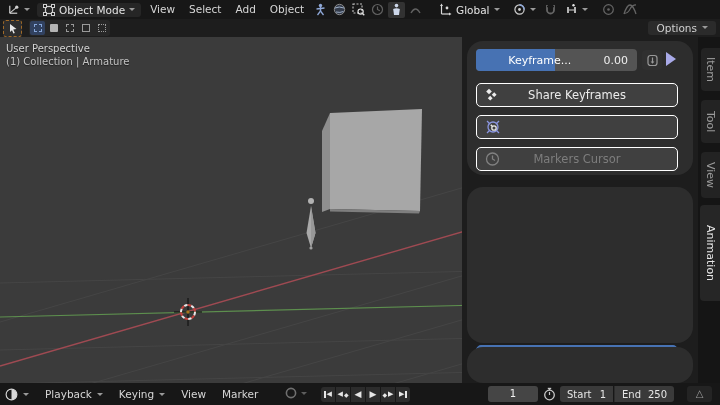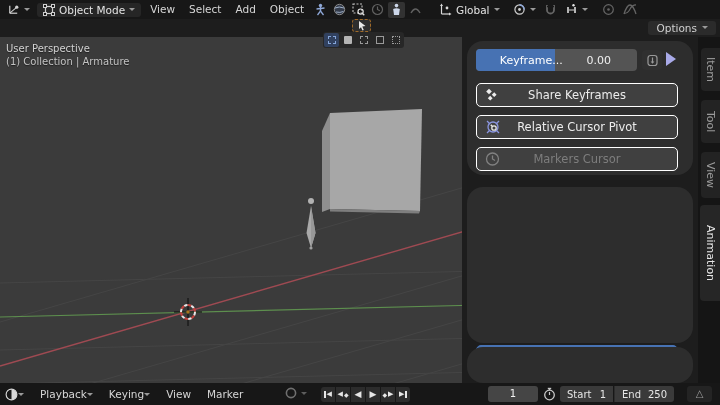--- a/index.html
+++ b/index.html
@@ -1,20 +1,20 @@
 <!DOCTYPE html>
 <html><head>
 <meta charset="utf-8">
 <style>
   html,body{margin:0;padding:0;background:#000;}
   .screen{position:relative;width:720px;height:405px;overflow:hidden;background:#3b3b3b;
           font-family:"DejaVu Sans",sans-serif;color:#d8d8d8;font-size:11px;-webkit-font-smoothing:antialiased;}
   
   .topbar{position:absolute;top:0;left:0;right:0;height:19px;background:#171717;display:flex;align-items:center;padding:0 2px;z-index:40;}
-  .toolbar2{position:absolute;top:19px;left:0;right:0;height:18px;background:#1d1d1d;z-index:40;display:flex;align-items:center;flex-direction:column;}
+  .toolbar2{position:absolute;top:19px;left:0;right:0;height:18px;background:#1d1d1d;z-index:40;display:flex;align-items:center;}
   .menu{padding:0 7px;color:#d6d6d6;font-size:10.5px;line-height:19px;white-space:nowrap;}
   .hdr-btn{display:flex;align-items:center;gap:4px;background:#262626;border-radius:3px;padding:1px 6px;margin:0 2px;font-size:10.5px;color:#e2e2e2;white-space:nowrap;}
   .icon-btn{width:17px;height:16px;display:flex;align-items:center;justify-content:center;border-radius:2px;margin:0 1px;flex:none;}
   .icon-btn.pressed{background:#323232;}
   .chev{width:0;height:0;border-left:3px solid transparent;border-right:3px solid transparent;border-top:3.5px solid #9a9a9a;display:inline-block;flex:none;}
   .chev.dim{border-top-color:#5d5d5d;}
   .dim svg{opacity:.45;}
   .gap6{width:6px;flex:none;}
   
   .tool-btn{width:17px;height:15px;margin-left:3px;border:1px dashed #a06a28;background:#2e2e2e;border-radius:3px;display:flex;align-items:center;justify-content:center;}
@@ -30,37 +30,37 @@
   .options-btn{position:absolute;right:4px;top:1.5px;display:flex;align-items:center;gap:5px;background:#2b2b2b;border-radius:3px;padding:1px 8px;font-size:10.5px;color:#d0d0d0;}
   
   .scene{position:absolute;top:37px;left:0;z-index:0;}
   .vp-text{position:absolute;left:6px;z-index:5;color:#d2d2d2;font-size:10px;text-shadow:0 1px 1px rgba(0,0,0,.5);}
   
   .npanel{position:absolute;top:37px;bottom:22px;left:462px;width:236px;background:#1d1d1d;z-index:20;}
   .section{position:absolute;left:5px;width:226px;background:#2d2d2d;border-radius:16px;}
   .slider{position:absolute;left:9px;top:8px;width:161px;height:22px;background:#545454;border-radius:4px;overflow:hidden;display:flex;align-items:center;}
   .slider .fill{position:absolute;left:0;top:0;bottom:0;width:49%;background:#4772b3;}
   .slider .lab{flex:1;text-align:center;position:relative;color:#fff;font-size:11px;}
-  .slider .val{position:relative;padding-right:26px;color:#f0f0f0;font-size:11px;}
+  .slider .val{position:relative;padding-right:9px;color:#f0f0f0;font-size:11px;}
   .mini-btn{position:absolute;left:175px;top:9px;width:20px;height:20px;background:#303030;border-radius:4px;display:flex;align-items:center;justify-content:center;}
   .drag-arrow{position:absolute;left:199px;top:11px;width:0;height:0;border-top:7px solid transparent;border-bottom:7px solid transparent;border-left:10px solid #a9aae8;}
   .btn{position:absolute;left:9px;width:202px;height:24px;background:#404040;border:1px solid #ffffff;box-sizing:border-box;border-radius:5px;display:flex;align-items:center;justify-content:center;font-size:11.5px;color:#ececec;}
   .btn .l-ico{position:absolute;left:8px;top:50%;transform:translateY(-50%);display:flex;}
   .btn.blue{background:#4772b3;border-color:#4772b3;color:#fff;}
   .btn.disabled{color:#7d7d7d;}
   .prow{position:absolute;left:9px;width:206px;height:30px;display:flex;align-items:center;}
   .prow .rlab{margin-left:26px;font-size:11.5px;color:#e4e4e4;}
   .sq-btn{position:absolute;width:31px;height:29px;background:#575757;border-radius:6px;display:flex;align-items:center;justify-content:center;}
   
   .tabstrip{position:absolute;top:37px;bottom:22px;left:698px;width:22px;background:#151515;z-index:20;}
   .vtab{position:absolute;left:3px;width:19px;writing-mode:vertical-rl;text-align:center;font-size:11px;color:#9a9a9a;background:#232323;border-radius:4px 0 0 4px;display:flex;align-items:center;justify-content:center;}
   .vtab.active{background:#262626;color:#e6e6e6;left:2px;width:20px;}
   
   .timeline{position:absolute;bottom:0;left:0;right:0;height:22px;background:#171717;z-index:50;display:flex;align-items:center;}
-  .tl-menu{padding:0 8px;font-size:10.5px;color:#d6d6d6;display:flex;align-items:center;white-space:nowrap;}
+  .tl-menu{padding:0 8px;font-size:10.5px;color:#d6d6d6;display:flex;align-items:center;gap:5px;white-space:nowrap;}
   .pbgroup{position:absolute;left:321px;top:3.5px;display:flex;gap:1px;}
   .pb{width:14px;height:15px;background:#2c2c2c;display:flex;align-items:center;justify-content:center;color:#e6e6e6;font-size:7px;gap:1px;}
   .pb:first-child{border-radius:3px 0 0 3px;}
   .pb:last-child{border-radius:0 3px 3px 0;}
   .pb .vbar{width:1.5px;height:7px;background:#e6e6e6;}
   .pb .dia{font-size:6px;}
   .framefield{position:absolute;left:488px;top:3px;width:50px;height:16px;background:#454545;border-radius:3px;text-align:center;line-height:16px;font-size:10px;color:#f2f2f2;}
   .rangefield{position:absolute;top:3px;height:16px;background:#3a3a3a;display:flex;align-items:center;justify-content:space-between;padding:0 7px;font-size:10px;color:#e6e6e6;box-sizing:border-box;}
   .autokey{position:absolute;left:285px;top:4px;display:flex;align-items:center;gap:4px;}
   .tri-btn{position:absolute;left:687px;top:3px;width:25px;height:16px;background:#242424;border-radius:3px;color:#9a9a9a;text-align:center;line-height:15px;font-size:10px;}
@@ -301,21 +301,20 @@
           <svg width="16" height="16" viewBox="0 0 16 16">
             <circle cx="8" cy="8" r="5" fill="none" stroke="#8b96e0" stroke-width="1.3"></circle>
             <line x1="2" y1="2" x2="5" y2="5" stroke="#8b96e0" stroke-width="1.2"></line>
             <line x1="14" y1="2" x2="11" y2="5" stroke="#8b96e0" stroke-width="1.2"></line>
             <line x1="2" y1="14" x2="5" y2="11" stroke="#8b96e0" stroke-width="1.2"></line>
             <line x1="14" y1="14" x2="11" y2="11" stroke="#8b96e0" stroke-width="1.2"></line>
             <circle cx="9" cy="9" r="2.2" fill="none" stroke="#e8e8e8" stroke-width="1.3"></circle>
             <line x1="7.2" y1="7.2" x2="5.8" y2="5.8" stroke="#e8e8e8" stroke-width="1.5"></line>
           </svg>
         </span>
-        <span>Relative Cursor Pivot</span>
       </div>
 
       <div class="btn disabled" style="top:106px;">
         <span class="l-ico" style="opacity:.45;">
           <svg width="15" height="15" viewBox="0 0 15 15">
             <circle cx="7.5" cy="7.5" r="6" fill="none" stroke="#cfcfcf" stroke-width="1.3"></circle>
             <path d="M7.5 4 L7.5 7.5 L10 9" stroke="#cfcfcf" stroke-width="1.3" fill="none"></path>
           </svg>
         </span>
         <span>Markers Cursor</span>

